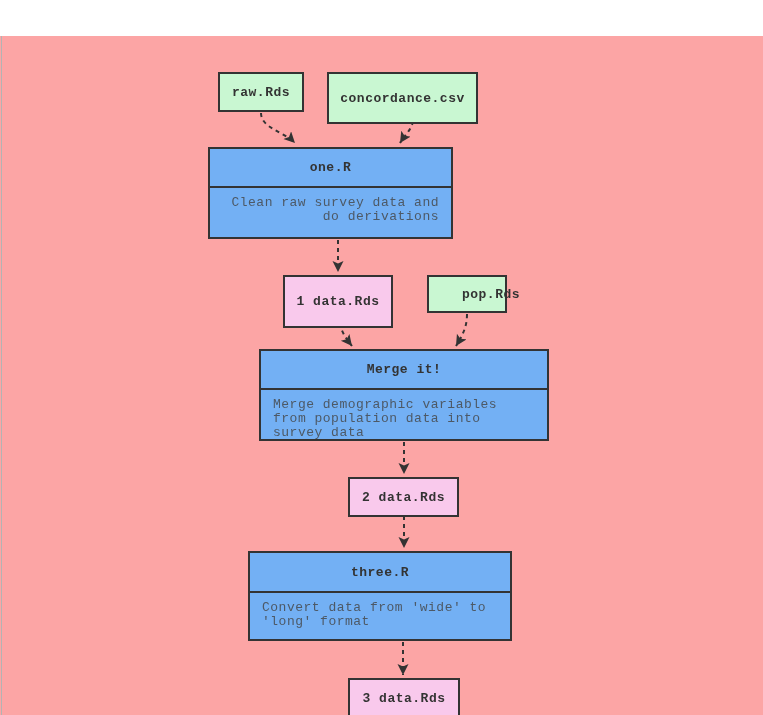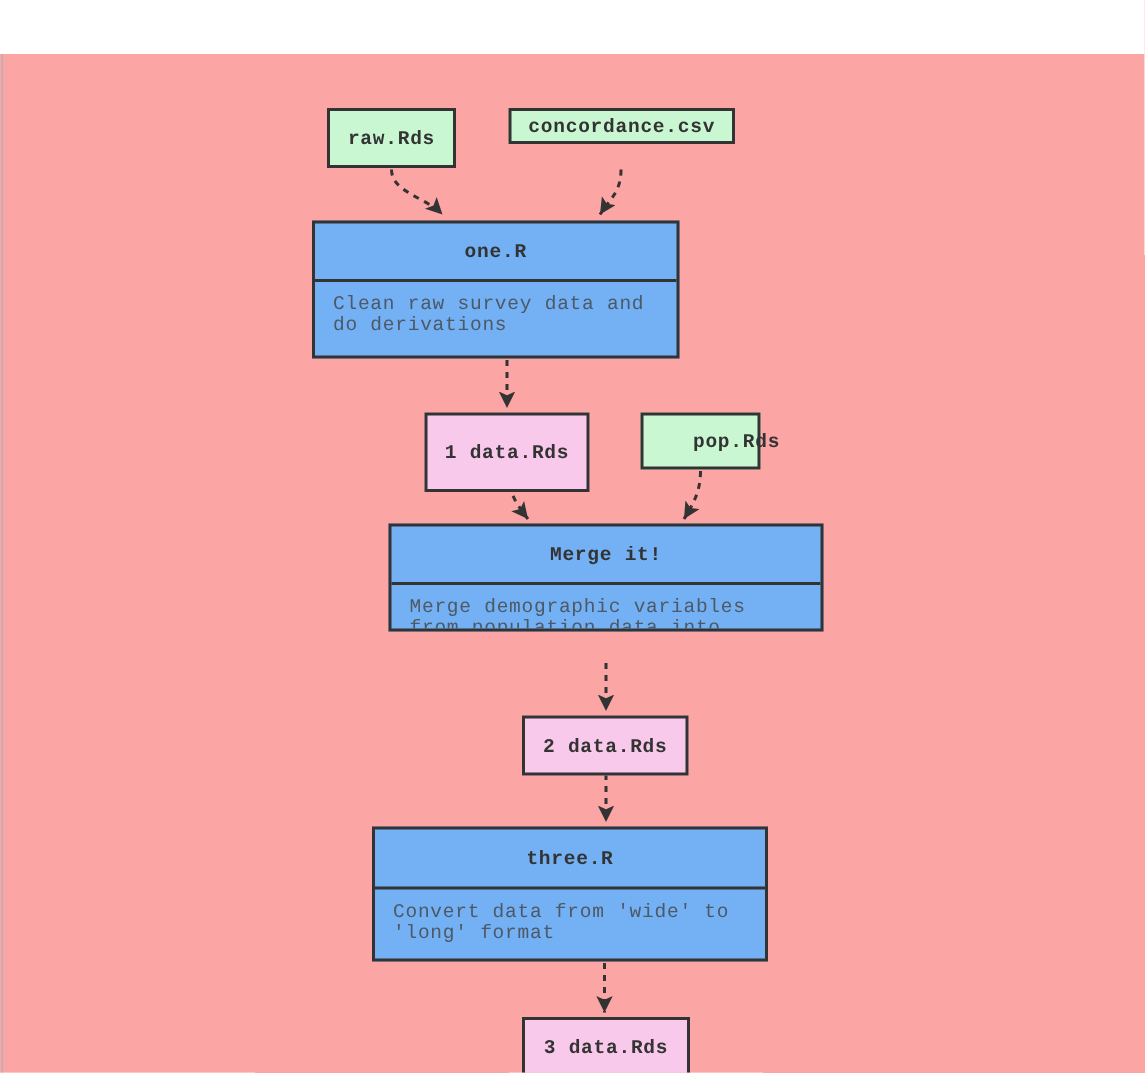--- a/index.html
+++ b/index.html
@@ -91,28 +91,28 @@
         <path class="edge" d="M339,279 C339,292 344,300 352,310" stroke="#333333" marker-end="url(#arrowhead)"></path>
         <path class="edge" d="M467,278 C467,292 462,300 456,310" stroke="#333333" marker-end="url(#arrowhead)"></path>
         <path class="edge" d="M404,406 L404,438" stroke="#333333" marker-end="url(#arrowhead)"></path>
         <path class="edge" d="M404,480 L404,512" stroke="#333333" marker-end="url(#arrowhead)"></path>
         <path class="edge" d="M403,606 L403,639" stroke="#333333" marker-end="url(#arrowhead)"></path>
       </g>
   </svg>
 
   <div id="nodes">
       <div class="node simple" style="left: 218px; top: 36px; width: 86px; height: 40px; border-color: rgb(51, 51, 51); background: rgb(201, 247, 210); color: rgb(51, 51, 51);">raw.Rds</div>
-      <div class="node simple" style="left: 339px; top: 36px; width: 151px; height: 24px; border-color: rgb(51, 51, 51); background: rgb(201, 247, 210); color: rgb(51, 51, 51);">concordance.csv</div>
+      <div class="node simple" style="left: 327px; top: 36px; width: 151px; height: 52px; border-color: rgb(51, 51, 51); background: rgb(201, 247, 210); color: rgb(51, 51, 51);">concordance.csv</div>
       <div class="node process" style="left: 208px; top: 111px; width: 245px; height: 92px; border-color: rgb(51, 51, 51); background: rgb(115, 176, 244);">
         <div class="node-title" style="height: 39px; border-bottom-color: rgb(51, 51, 51); color: rgb(51, 51, 51);">one.R</div>
-        <div class="node-desc" style="color: rgb(77, 89, 102);">Clean raw survey data and do derivations</div>
+        <div class="node-desc" style="color: rgb(77, 89, 102); text-align: right;">Clean raw survey data and do derivations</div>
       </div>
       <div class="node simple" style="left: 283px; top: 239px; width: 110px; height: 53px; border-color: rgb(51, 51, 51); background: rgb(249, 201, 236); color: rgb(51, 51, 51);">1 data.Rds</div>
       <div class="node simple" style="left: 427px; top: 239px; width: 80px; height: 38px; border-color: rgb(51, 51, 51); background: rgb(201, 247, 210); color: rgb(51, 51, 51); padding-left: 48px;">pop.Rds</div>
-      <div class="node process" style="left: 259px; top: 313px; width: 290px; height: 72px; border-color: rgb(51, 51, 51); background: rgb(115, 176, 244);">
+      <div class="node process" style="left: 259px; top: 313px; width: 290px; height: 92px; border-color: rgb(51, 51, 51); background: rgb(115, 176, 244);">
         <div class="node-title" style="height: 39px; border-bottom-color: rgb(51, 51, 51); color: rgb(51, 51, 51);">Merge it!</div>
         <div class="node-desc" style="color: rgb(77, 89, 102);">Merge demographic variables from population data into survey data</div>
       </div>
       <div class="node simple" style="left: 348px; top: 441px; width: 111px; height: 40px; border-color: rgb(51, 51, 51); background: rgb(249, 201, 236); color: rgb(51, 51, 51);">2 data.Rds</div>
       <div class="node process" style="left: 248px; top: 515px; width: 264px; height: 90px; border-color: rgb(51, 51, 51); background: rgb(115, 176, 244);">
         <div class="node-title" style="height: 40px; border-bottom-color: rgb(51, 51, 51); color: rgb(51, 51, 51);">three.R</div>
         <div class="node-desc" style="color: rgb(77, 89, 102); border-radius: 21px;">Convert data from 'wide' to 'long' format</div>
       </div>
       <div class="node simple" style="left: 348px; top: 642px; width: 112px; height: 40px; border-color: rgb(51, 51, 51); background: rgb(249, 201, 236); color: rgb(51, 51, 51);">3 data.Rds</div>
     </div>

